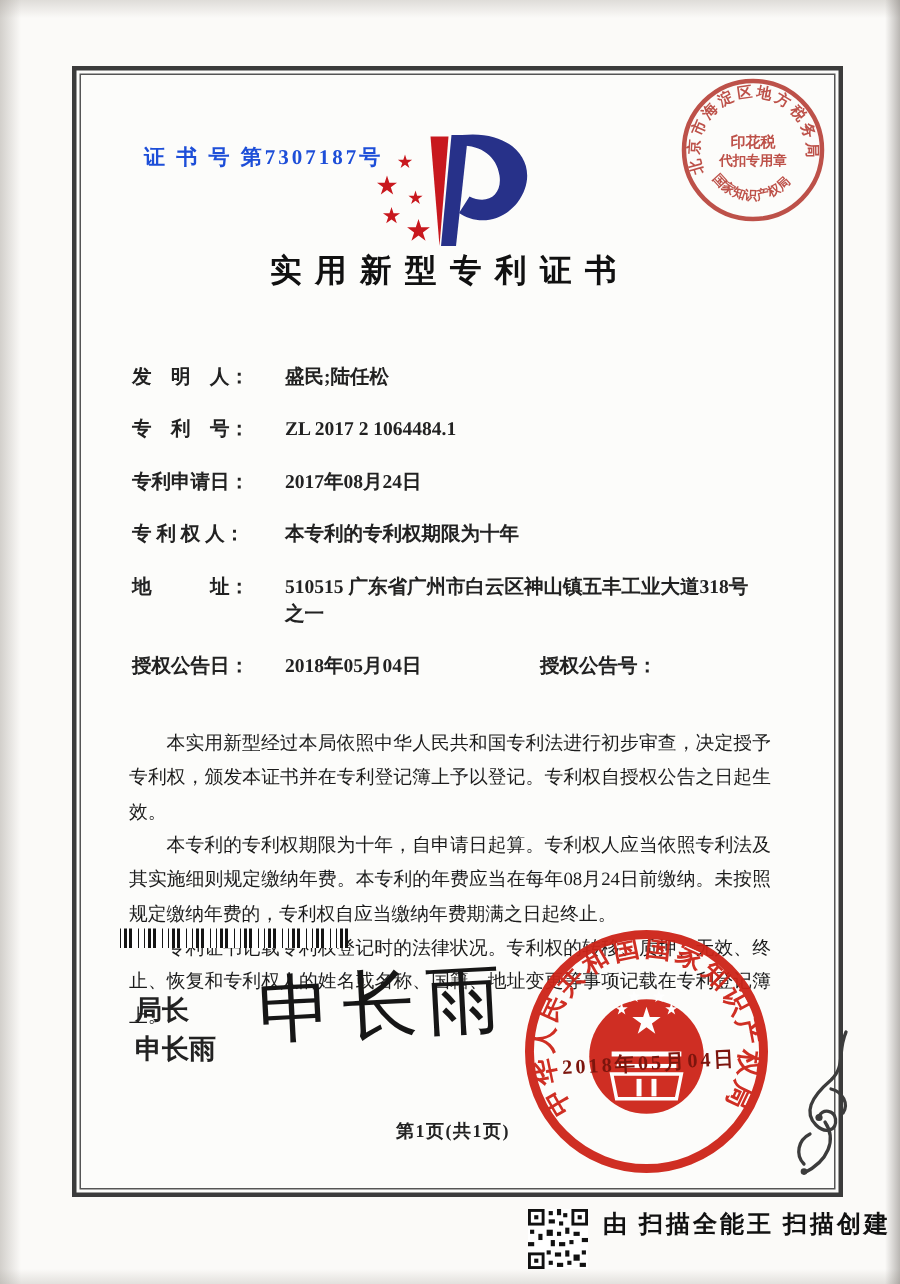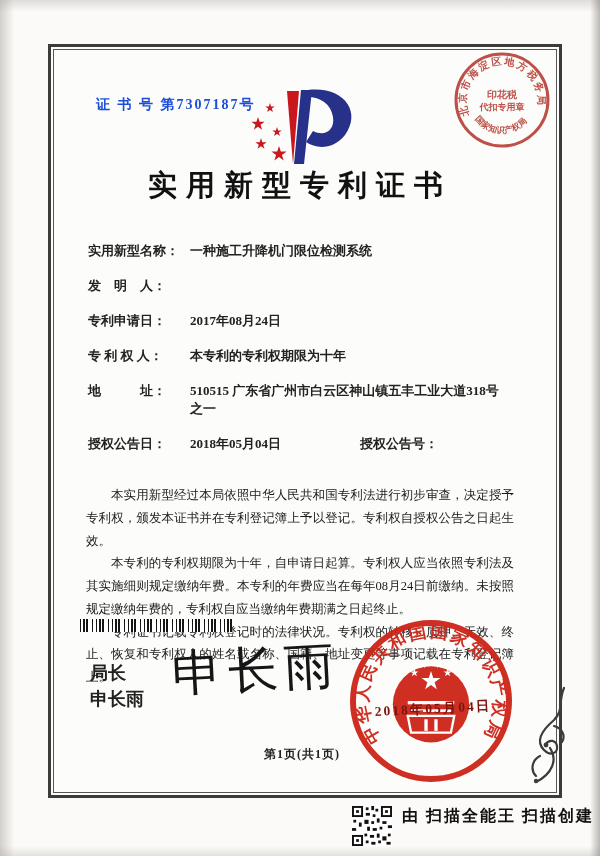--- a/index.html
+++ b/index.html
@@ -11,21 +11,21 @@
       linear-gradient(180deg, rgba(170,165,158,.35) 0, rgba(0,0,0,0) 12px),
       linear-gradient(0deg, rgba(170,165,158,.3) 0, rgba(0,0,0,0) 10px),
       #fbfaf8;
     font-family:"Liberation Serif","DejaVu Serif",serif;
     color:#1d1d1d;
   }
   .frame{position:absolute;left:48px;top:44px;width:508px;height:748px;border:3px solid #3b3b3b;background:rgba(255,255,255,.35);}
   .frame-inner{position:absolute;inset:2px;border:1px solid #555;}
   .cert-no{position:absolute;left:96px;top:96px;font-size:14px;font-weight:700;letter-spacing:2px;color:#1d4ed8;}
   .logo{position:absolute;left:228px;top:86px;width:145px;height:82px;}
-  .title{position:absolute;left:0;top:166px;width:100%;text-align:center;font-size:29px;font-weight:700;letter-spacing:9px;color:#111;}
+  .title{position:absolute;left:0;top:166px;width:100%;text-align:center;font-size:21px;font-weight:700;letter-spacing:9px;color:#111;}
   .fields{position:absolute;left:88px;top:242px;width:420px;font-size:13px;font-weight:700;color:#222;}
   .frow{display:flex;margin-bottom:17px;line-height:18px;}
   .frow .lbl{flex:0 0 102px;white-space:nowrap;}
   .frow .val{width:310px;}
   .frow.dbl .val{width:148px;}
   .frow.dbl .lbl2{flex:0 0 96px;white-space:nowrap;margin-left:22px;}
   .paras{position:absolute;left:86px;top:484px;width:428px;font-size:12.5px;line-height:1.82;text-align:justify;color:#1b1b1b;font-weight:500;}
   .paras p{margin:0;text-indent:2em;}
   .barcode{position:absolute;left:80px;top:619px;width:152px;height:13px;
     background:repeating-linear-gradient(90deg,#151515 0 1px,#fff 1px 3px,#151515 3px 5px,#fff 5px 6px,#151515 6px 8px,#fff 8px 12px,#151515 12px 13px,#fff 13px 16px);}
@@ -79,25 +79,26 @@
     </text>
     <text x="50" y="48" text-anchor="middle" font-size="10" font-weight="bold" fill="#b53a31">印花税</text>
     <text x="50" y="60" text-anchor="middle" font-size="9" font-weight="bold" fill="#b53a31">代扣专用章</text>
   </svg>
 </div>
 
 <div class="title">实用新型专利证书</div>
 
 <div class="fields">
   <div class="frow">
-    <span class="lbl">实用新型名称：</span>
-    <span class="val">一种施工升降机门限位检测系统</span>
-  </div>
-  <div class="frow">
     <span class="lbl">发　明　人：</span>
+    <span class="val">盛民;陆任松</span>
+  </div>
+  <div class="frow">
+    <span class="lbl">专　利　号：</span>
+    <span class="val">ZL 2017 2 1064484.1</span>
   </div>
   <div class="frow">
     <span class="lbl">专利申请日：</span>
     <span class="val">2017年08月24日</span>
   </div>
   <div class="frow">
     <span class="lbl">专 利 权 人：</span>
     <span class="val">本专利的专利权期限为十年</span>
   </div>
   <div class="frow">

